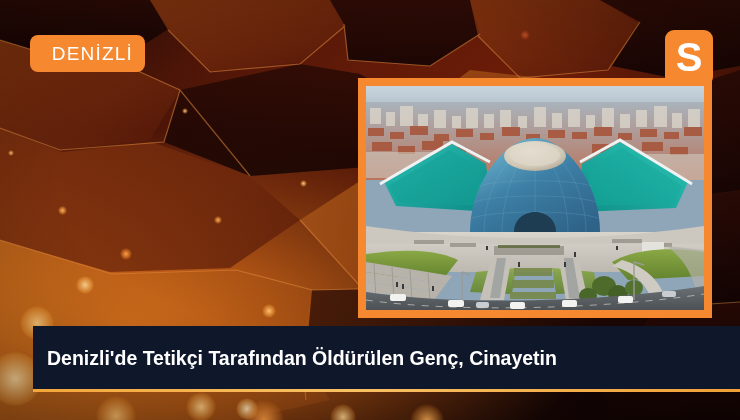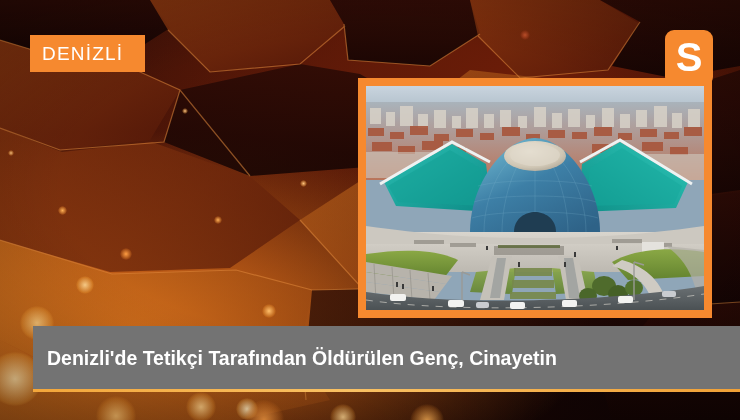--- a/index.html
+++ b/index.html
@@ -33,22 +33,22 @@
   .vignette{
     position:absolute;inset:0;
     background:radial-gradient(110% 95% at 50% 45%, rgba(0,0,0,0) 38%, rgba(0,0,0,.55) 100%);
   }
 
   
   #city-badge{
     position:absolute;left:30px;top:35px;
     height:37px;min-width:115px;
     background:#f6892f;
-    border-radius:0;
-    display:flex;align-items:center;justify-content:flex-start;
+    border-radius:8px;
+    display:flex;align-items:center;justify-content:flex-end;
     padding:0 12px;
     box-sizing:border-box;
   }
   #city-badge span{
     color:#ffffff;
     font-size:19px;
     letter-spacing:1.2px;
     font-weight:400;
     line-height:1;
     white-space:nowrap;
@@ -84,21 +84,21 @@
     position:relative;
     width:100%;height:100%;
     overflow:hidden;
     background:#8fa6b8;
   }
   #photo svg{display:block;width:100%;height:100%;}
 
   
   #headline-panel{
     position:absolute;left:33px;top:326px;right:0;height:64px;
-    background:#737373;
+    background:#0f172a;
     z-index:7;
     display:flex;flex-direction:column;justify-content:center;
     padding:0 0 0 14px;
     box-sizing:border-box;
   }
   #headline-panel .line{
     color:#ffffff;
     font-size:19.5px;
     font-weight:bold;
     line-height:28px;

